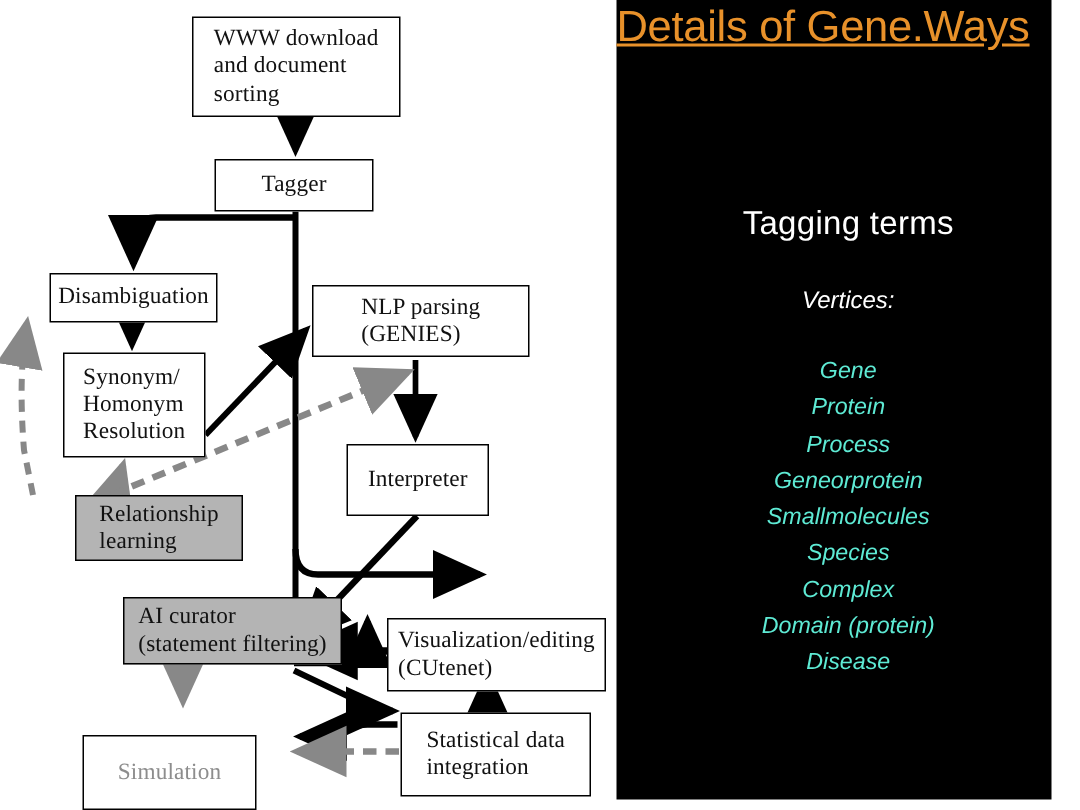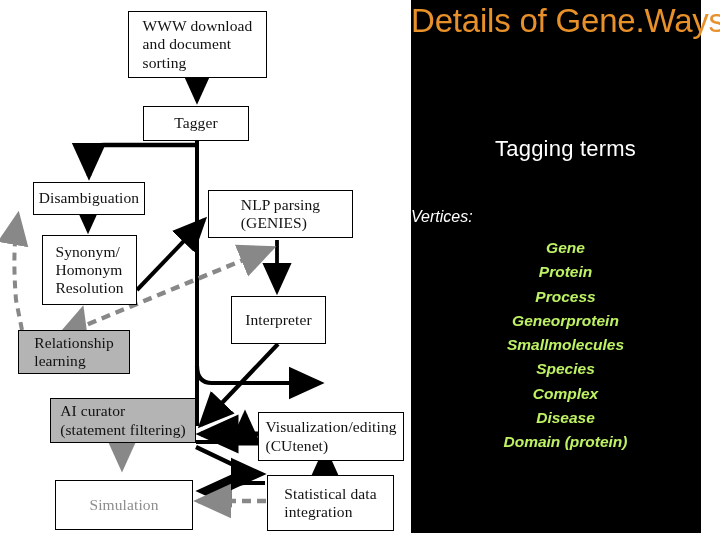--- a/index.html
+++ b/index.html
@@ -38,73 +38,76 @@
     font-size: 15.5px;
     line-height: 1.18;
     display: flex;
     align-items: center;
     justify-content: center;
     white-space: pre-line;
     letter-spacing: 0.1px;
   }
   .flow-box.gray {
     background: #b4b4b4;
+    margin-left: 32px;
   }
   .flow-box.muted-text {
     color: #8d8d8d;
   }
 
   
   #right-panel {
     position: absolute;
     left: 411px; top: 0;
     width: 290px; height: 533px;
     background: #000000;
     overflow: hidden;
   }
   #slide-title {
     position: absolute;
     left: 411px; top: 1px;
     width: 309px;
     color: #e8912a;
     font-family: "Liberation Sans", sans-serif;
-    font-size: 33px;
+    font-size: 29px;
     font-weight: 400;
     letter-spacing: -0.2px;
     white-space: nowrap;
     line-height: 1.2;
+    text-decoration: underline;
   }
   #tagging-heading {
     position: absolute;
     left: 0; top: 136px;
     width: 309px;
     text-align: center;
     color: #ffffff;
     font-size: 22px;
     font-weight: 400;
     letter-spacing: 0.2px;
   }
   #vertices-label {
     position: absolute;
-    left: 0; top: 208px;
-    width: 309px;
+    left: 0; top: 192px;
+    width: 309px;
+    text-align: center;
     color: #ffffff;
     font-size: 16px;
     font-style: italic;
     font-weight: 400;
   }
   #vertex-list {
     position: absolute;
     left: 0; top: 236px;
     width: 309px;
     text-align: center;
-    color: #bef264;
+    color: #5eead4;
     font-size: 15.5px;
     font-style: italic;
-    font-weight: bold;
+    font-weight: normal;
     line-height: 1.565;
   }
   #vertex-list .vertex-item { display: block; }
 </style>
 </head>
 <body>
 
 <div id="slide">
 
   <div id="diagram-area">
@@ -167,41 +170,41 @@
         <div class="flow-box" style="left: 42px; top: 235px; width: 95px; height: 70px;">Synonym/
 Homonym
 Resolution</div>
         <div class="flow-box gray" style="left: 18px; top: 330px; width: 112px; height: 44px;">Relationship
 learning</div>
         <div class="flow-box" style="left: 208px; top: 190px; width: 145px; height: 48px;">NLP parsing
 (GENIES)</div>
         <div class="flow-box" style="left: 231px; top: 296px; width: 95px; height: 48px;">Interpreter</div>
         <div class="flow-box gray" style="left: 50px; top: 398px; width: 146px; height: 45px;">AI curator
 (statement filtering)</div>
-        <div class="flow-box muted-text" style="left: 55px; top: 480px; width: 138px; height: 50px;">Simulation</div>
+        <div class="flow-box muted-text" style="left: 55px; top: 490px; width: 116px; height: 50px;">Simulation</div>
         <div class="flow-box" style="left: 258px; top: 412px; width: 146px; height: 49px;">Visualization/editing
 (CUtenet)</div>
         <div class="flow-box" style="left: 267px; top: 475px; width: 127px; height: 56px;">Statistical data
 integration</div>
       </div>
   </div>
 
   <div id="right-panel">
     <div id="tagging-heading">Tagging terms</div>
 
     <div id="vertices-label">Vertices:</div>
 
     <div id="vertex-list">
         <span class="vertex-item">Gene</span>
         <span class="vertex-item">Protein</span>
         <span class="vertex-item">Process</span>
         <span class="vertex-item">Geneorprotein</span>
         <span class="vertex-item">Smallmolecules</span>
         <span class="vertex-item">Species</span>
         <span class="vertex-item">Complex</span>
+        <span class="vertex-item">Domain (protein)</span>
         <span class="vertex-item">Disease</span>
-        <span class="vertex-item">Domain (protein)</span>
       </div>
   </div>
 
   <div id="slide-title">Details of Gene.Ways</div>
 
 </div>
 
 </body></html>

